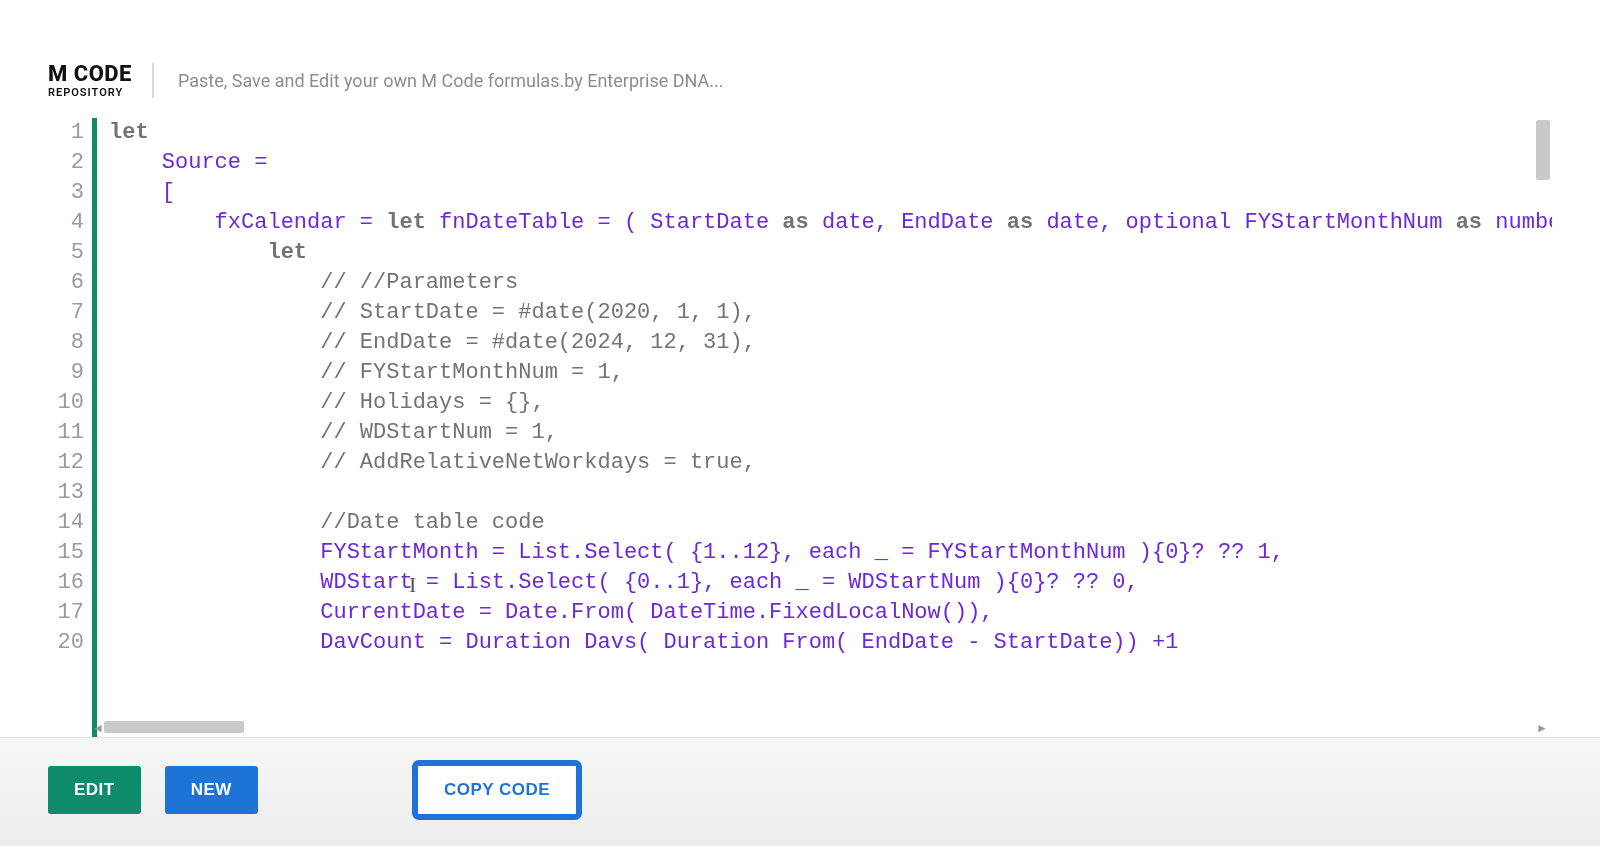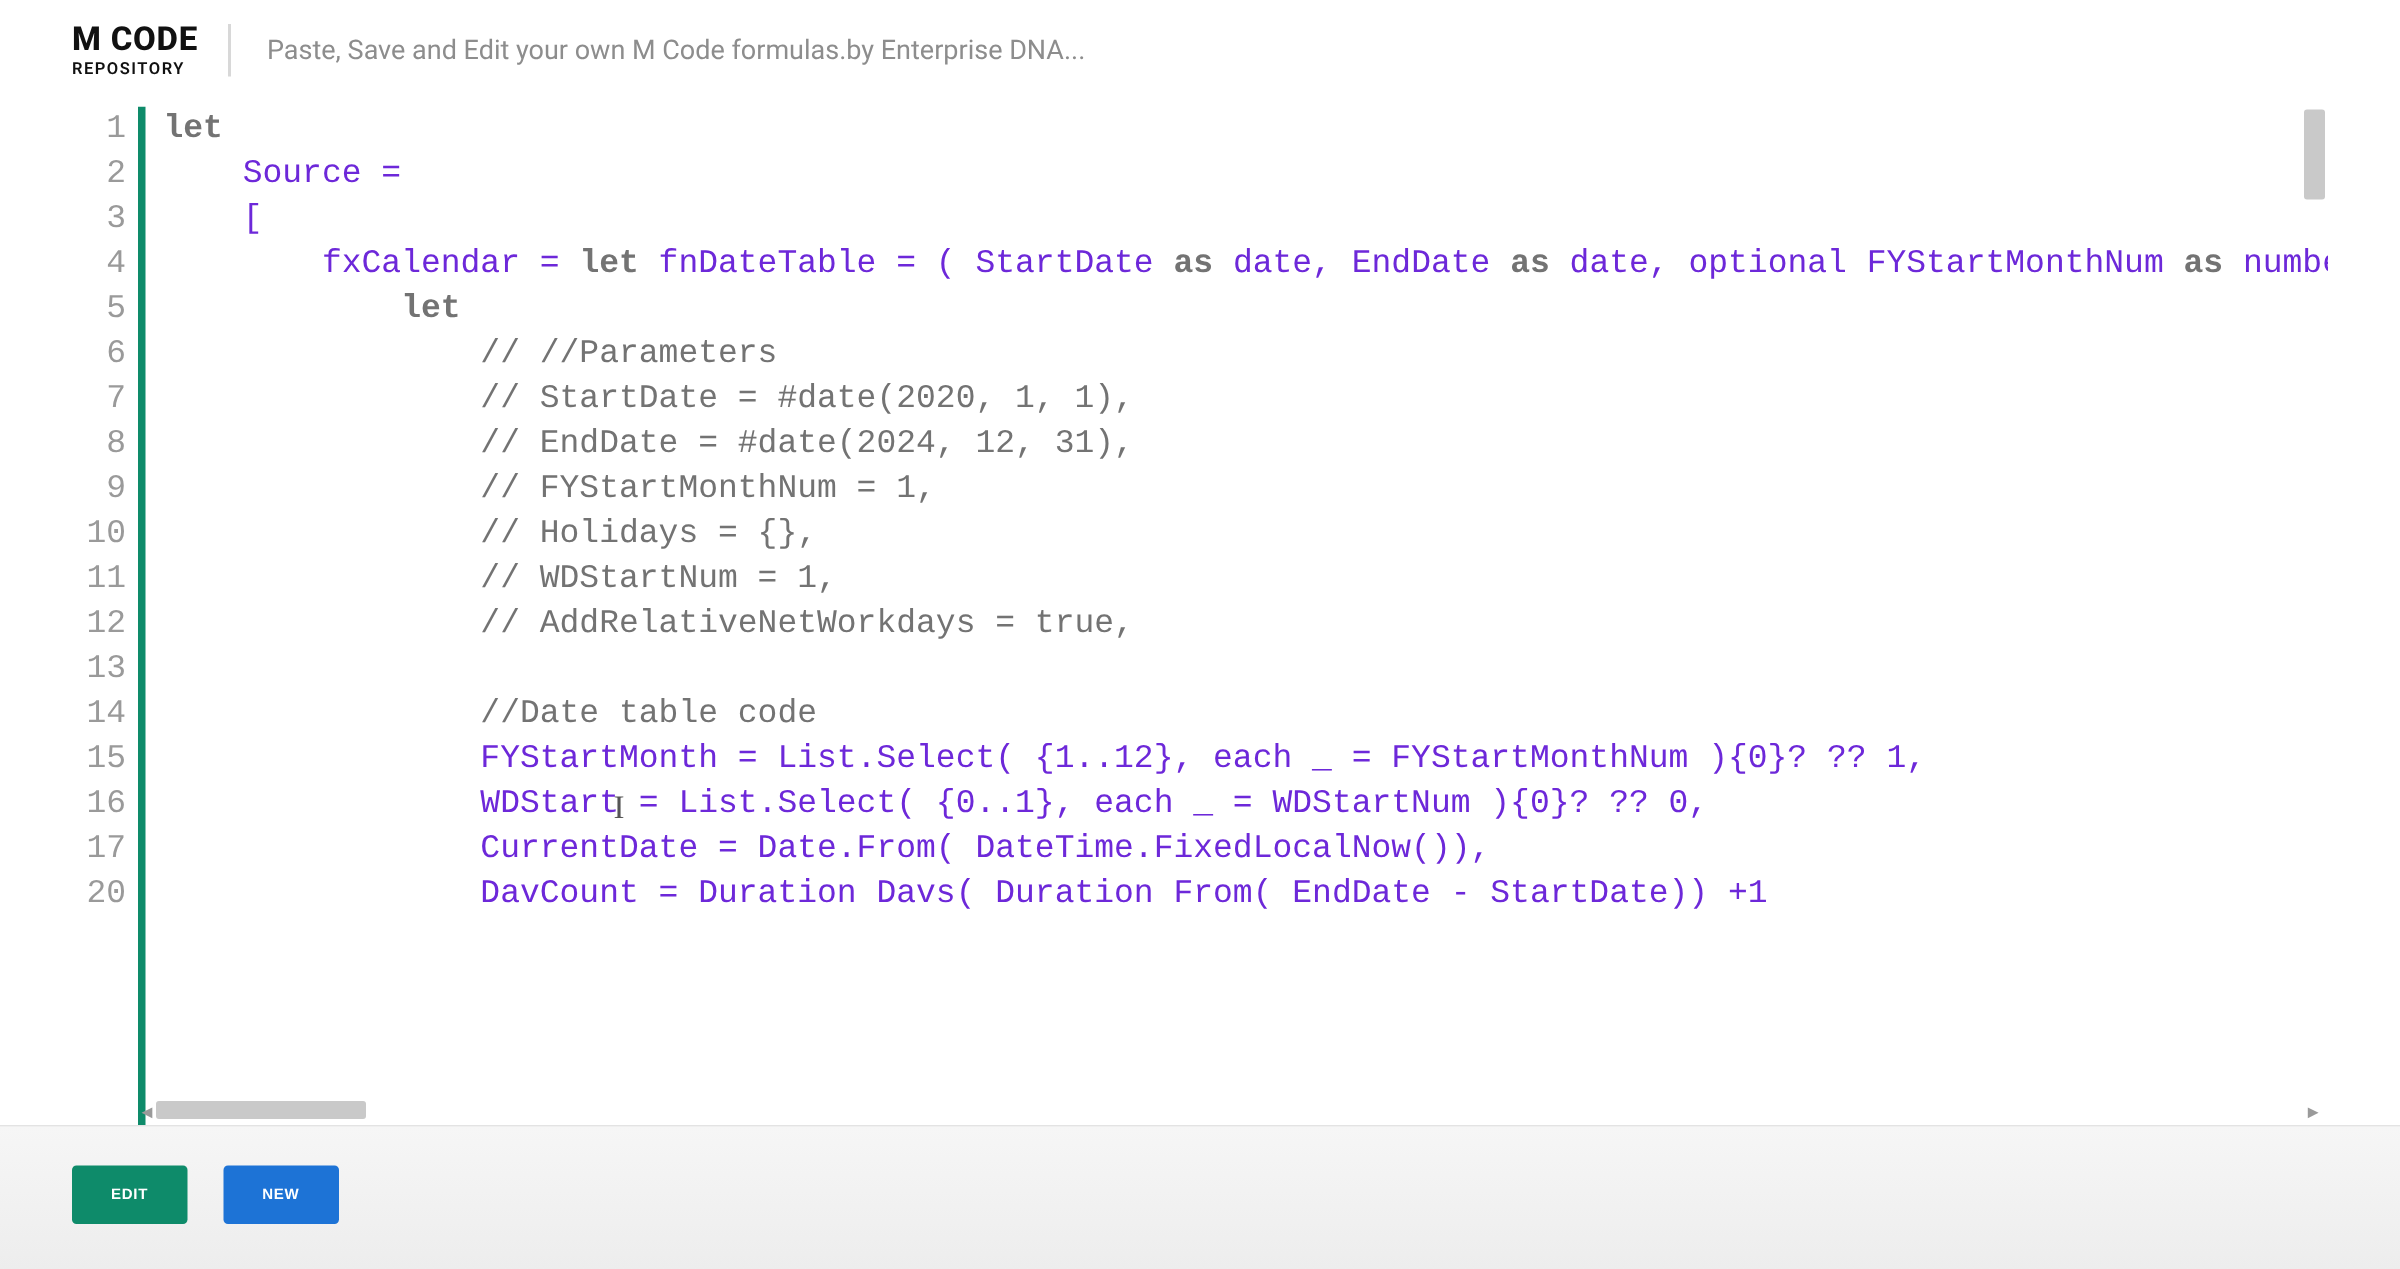--- a/index.html
+++ b/index.html
@@ -14,20 +14,21 @@
     width: 1600px;
     overflow: hidden;
   }
 
   
   .header {
     display: flex;
     align-items: center;
     padding: 16px 48px 10px 48px;
     gap: 20px;
+    margin-top: 47px;
   }
   .logo-block {
     display: flex;
     flex-direction: column;
     line-height: 1;
     padding-right: 20px;
     border-right: 2px solid #d8d8d8;
   }
   .logo-main {
     font-size: 22px;
@@ -142,21 +143,21 @@
   .footer {
     flex: 0 0 auto;
     background: linear-gradient(#f6f6f6, #ededed);
     border-top: 1px solid #e3e3e3;
     padding: 26px 48px 30px 48px;
     display: flex;
     align-items: center;
     gap: 24px;
   }
   .btn {
-    font-size: 10px;
+    font-size: 17px;
     font-weight: 700;
     letter-spacing: 0.5px;
     padding: 14px 26px;
     border-radius: 3px;
     border: none;
     cursor: pointer;
     text-transform: uppercase;
   }
   .btn-green   { background: #0e8b6a; color: #fff; }
   .btn-blue    { background: #1d73d6; color: #fff; }
@@ -219,13 +220,14 @@
     <div class="hscroll-thumb"></div>
   </div>
   <span class="scroll-arrow left">◄</span>
   <span class="scroll-arrow right">►</span>
 </div>
 
 <div class="footer">
   <button class="btn btn-green">EDIT</button>
   <button class="btn btn-blue">NEW</button>
   <span class="spacer"></span>
+  <button class="btn btn-outline btn-focus-ring">COPY CODE</button>
 </div>
 
 </body></html>

